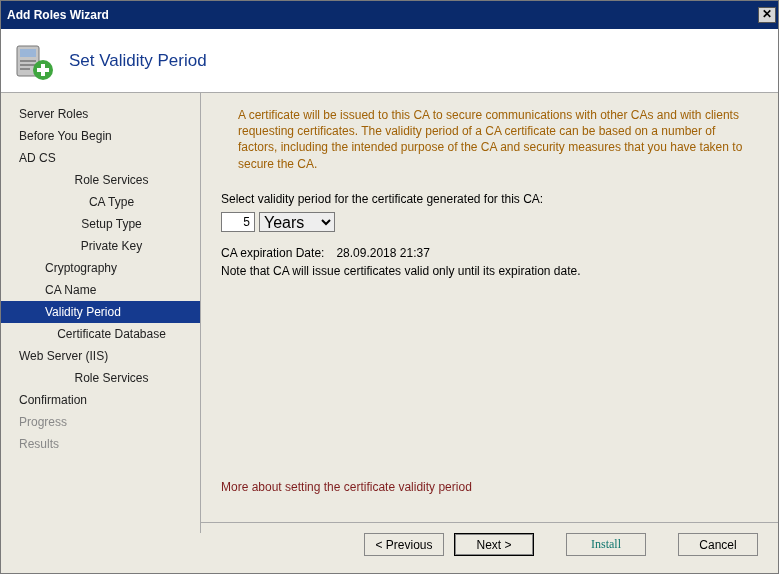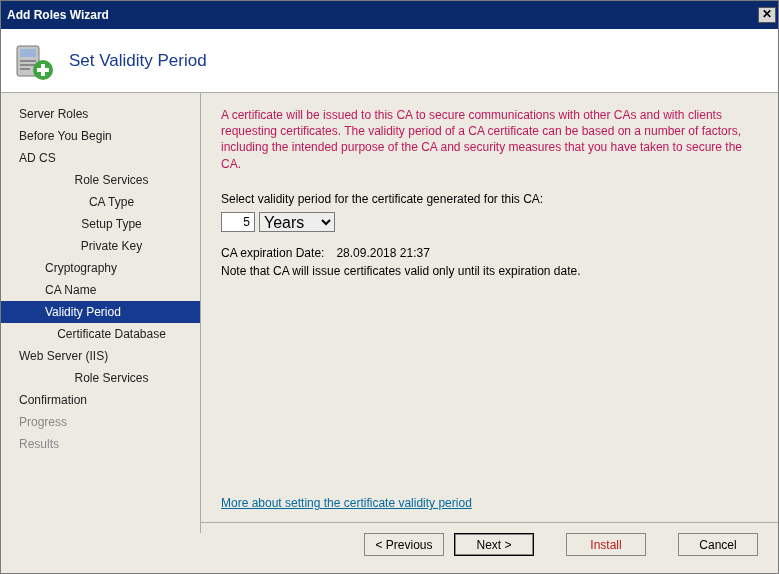--- a/index.html
+++ b/index.html
@@ -82,23 +82,24 @@
   .content {
     flex: 1;
     background: #eceae1;
     padding: 14px 20px 10px 20px;
     position: relative;
     display: flex;
     flex-direction: column;
   }
   .content-main { flex: 1; }
   .desc {
-    color: #be185d;
+    color: #a16207;
     line-height: 1.35;
     margin-bottom: 20px;
+    margin-left: 17px;
   }
   .label-line {
     margin-bottom: 6px;
   }
   .period-row {
     display: flex;
     align-items: center;
     gap: 4px;
     margin-bottom: 14px;
   }
@@ -120,24 +121,23 @@
   }
   .exp-row {
     display: flex;
     gap: 12px;
     margin-bottom: 4px;
   }
   .note {
     margin-top: 2px;
   }
   .link {
-    color: #0369a1;
-    text-decoration: underline;
-    cursor: pointer;
-    margin-bottom: 4px;
+    color: #7f1d1d;
+    cursor: pointer;
+    margin-bottom: 20px;
     display: inline-block;
   }
   .content-sep {
     border-top: 1px solid #aaa;
     margin: 8px -20px 0 -20px;
   }
   .footer {
     height: 46px;
     background: #eceae1;
     display: flex;
@@ -153,22 +153,23 @@
     background: #eceae1;
     font-size: 12px;
     cursor: pointer;
     padding: 0 10px;
   }
   .btn.default {
     border: 1px solid #000;
     box-shadow: inset 0 0 0 1px #888;
   }
   .btn:disabled {
-    color: #b91c1c;
+    color: #0f766e;
     cursor: default;
+    font-family: Liberation Serif, serif;
   }
   .gap { width: 12px; }
 </style>
 </head>
 <body>
 
 <div class="titlebar">
   <span>Add Roles Wizard</span>
   <span class="close">✕</span>
 </div>

